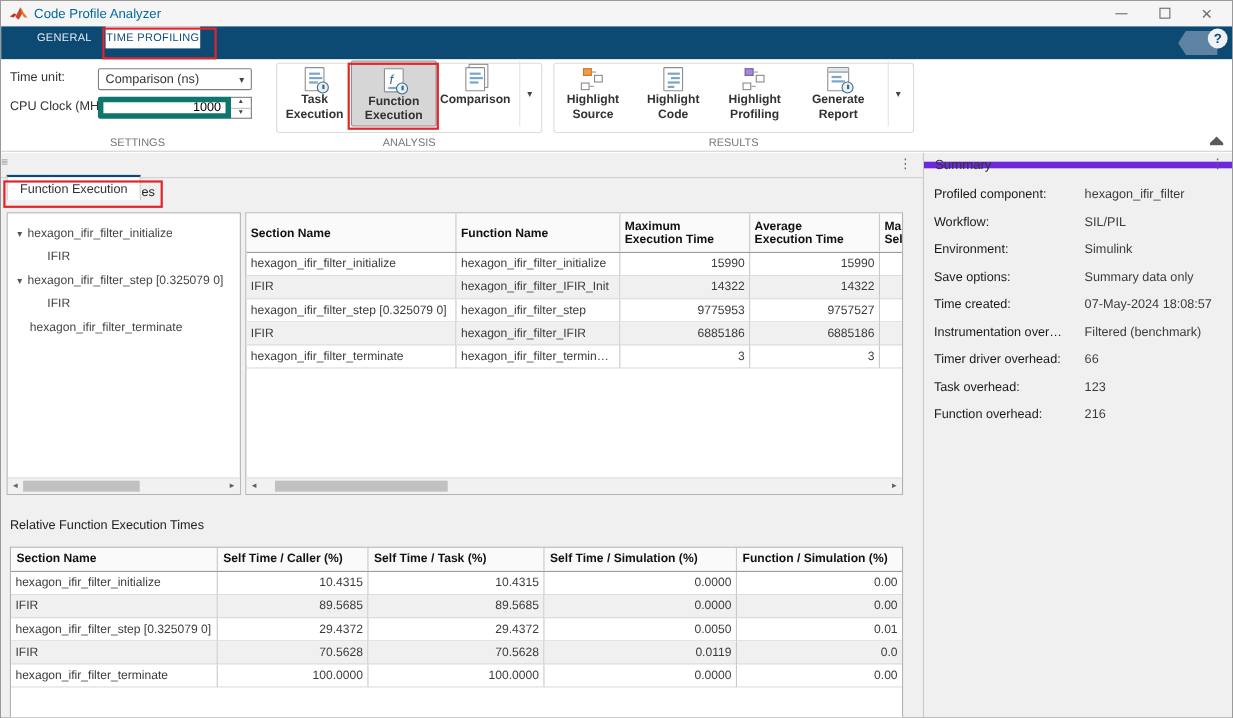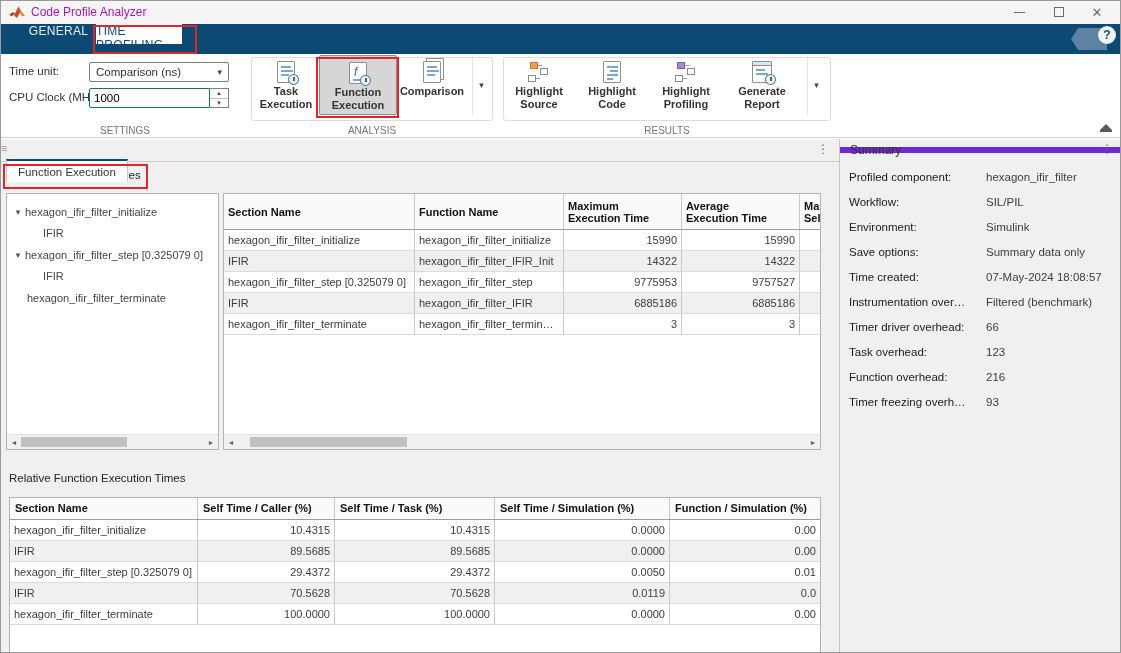--- a/index.html
+++ b/index.html
@@ -4,48 +4,48 @@
 <style>
   * { margin:0; padding:0; box-sizing:border-box; }
   html,body { background:#ffffff; }
   body { font-family:"Liberation Sans", sans-serif; }
   #win { position:relative; width:1121px; height:653px; background:#ffffff;
          border:1px solid #9a9a9a; overflow:hidden; font-size:12px; color:#333; }
 
   
   .titlebar { position:absolute; left:0; top:0; width:100%; height:23px; background:#f5f5f5; }
   .ml-logo { position:absolute; left:8px; top:4px; width:16px; height:15px; }
-  .title-text { position:absolute; left:30px; top:4px; font-size:12px; color:#a21caf; }
+  .title-text { position:absolute; left:30px; top:4px; font-size:12px; color:#0369a1; }
   .winctl { position:absolute; top:0; height:22px; width:30px; display:flex; align-items:center; justify-content:center; color:#6b6b6b; }
   .ctl-min { right:86px; } .ctl-max { right:46px; } .ctl-close { right:8px; font-size:13px; }
   .min-shape { width:11px; border-top:1px solid #6b6b6b; }
   .max-shape { width:10px; height:10px; border:1px solid #6b6b6b; }
 
   
   .tabstrip { position:absolute; left:0; top:23px; width:100%; height:30px; background:#0d4a73; }
-  .ts-tab { position:absolute; top:0; height:20px; display:flex; justify-content:center;
-            font-size:12px; letter-spacing:.3px; color:#e8eef4; cursor:default; }
+  .ts-tab { position:absolute; top:0; height:20px; display:flex; align-items:center; justify-content:center;
+            font-size:10px; letter-spacing:.3px; color:#e8eef4; cursor:default; }
   .tab-general { left:20px; width:75px; }
   .tab-timeprof { left:95px; width:86px; background:#ffffff; color:#0d4a73; }
   .help-tag { position:absolute; right:13px; top:4px; width:36px; height:22px; background:#5e82a1;
               clip-path:polygon(0 50%, 20% 0, 100% 0, 100% 100%, 20% 100%); }
   .help-circle { position:absolute; right:4px; top:2px; width:18px; height:18px; border-radius:50%;
                  background:#f0f3f6; color:#0d4a73; font-weight:bold; font-size:12px;
                  display:flex; align-items:center; justify-content:center; }
 
   
   .ribbon { position:absolute; left:0; top:53px; width:100%; height:84px; background:#ffffff; border-bottom:1px solid #d1d1d1; }
   .rb-label { position:absolute; top:71px; font-size:10px; color:#767676; text-align:center; }
   .fieldlabel { position:absolute; font-size:11.5px; color:#333; }
   .dropdown { position:absolute; left:88px; top:8px; width:140px; height:20px; border:1px solid #7f7f7f; border-radius:2px;
               background:#fff; display:flex; align-items:center; padding:0 6px; font-size:11.5px; }
   .dropdown .caret { margin-left:auto; font-size:9px; color:#444; }
   .spinwrap { position:absolute; left:88px; top:34px; width:140px; height:20px; }
-  .spininput { position:absolute; left:0; top:0; width:121px; height:20px; border:1px solid #0f766e; border-radius:2px 0 0 2px;
-               padding:0 4px; font-size:11.5px; font-family:"Liberation Sans",sans-serif; }
+  .spininput { position:absolute; left:0; top:0; width:121px; height:20px; border:5px solid #0f766e; border-radius:2px 0 0 2px;
+               text-align:right; padding:0 4px; font-size:11.5px; font-family:"Liberation Sans",sans-serif; }
   .spinbtns { position:absolute; right:0; top:0; width:19px; height:20px; border:1px solid #7f7f7f; border-left:none;
               display:flex; flex-direction:column; }
   .spinbtns div { flex:1; display:flex; align-items:center; justify-content:center; font-size:6px; color:#444; }
   .spinbtns div:first-child { border-bottom:1px solid #bfbfbf; }
 
   .groupframe { position:absolute; top:3px; height:64px; border:1px solid #dcdcdc; border-radius:3px; background:#fff; }
   .tbtn { position:absolute; top:1px; height:60px; display:flex; flex-direction:column; align-items:center; border-radius:2px; }
   .tbtn .ticon { margin-top:4px; height:26px; display:flex; align-items:center; justify-content:center; }
   .tbtn .tlab { font-size:11px; line-height:13px; text-align:center; color:#333;font-weight:bold; }
   .tbtn.sel { background:#d6d6d6; border:1px solid #8f8f8f; }
@@ -432,20 +432,19 @@
 
     <div class="sumrow" style="top:32px;"><span class="slabel">Profiled component:</span><span class="svalue">hexagon_ifir_filter</span></div>
     <div class="sumrow" style="top:82px;"><span class="slabel">Environment:</span><span class="svalue">Simulink</span></div>
     <div class="sumrow" style="top:57px;"><span class="slabel">Workflow:</span><span class="svalue">SIL/PIL</span></div>
     <div class="sumrow" style="top:107px;"><span class="slabel">Save options:</span><span class="svalue">Summary data only</span></div>
     <div class="sumrow" style="top:132px;"><span class="slabel">Time created:</span><span class="svalue">07-May-2024 18:08:57</span></div>
     <div class="sumrow" style="top:157px;"><span class="slabel">Instrumentation over…</span><span class="svalue">Filtered (benchmark)</span></div>
     <div class="sumrow" style="top:182px;"><span class="slabel">Timer driver overhead:</span><span class="svalue">66</span></div>
     <div class="sumrow" style="top:207px;"><span class="slabel">Task overhead:</span><span class="svalue">123</span></div>
     <div class="sumrow" style="top:232px;"><span class="slabel">Function overhead:</span><span class="svalue">216</span></div>
-    <div class="sumrow" style="top:257px;"><span class="slabel">Timer freezing overh…</span><span class="svalue">93</span></div>
   </div>
 
   <div class="anno" style="left:92px; top:24px; width:104px; height:29px;"></div>
   <div class="anno" style="left:315px; top:56px; width:83px; height:61px;"></div>
   <div class="anno" style="left:2px; top:163px; width:145px; height:25px;"></div>
 
 </div>
 
 </body></html>

